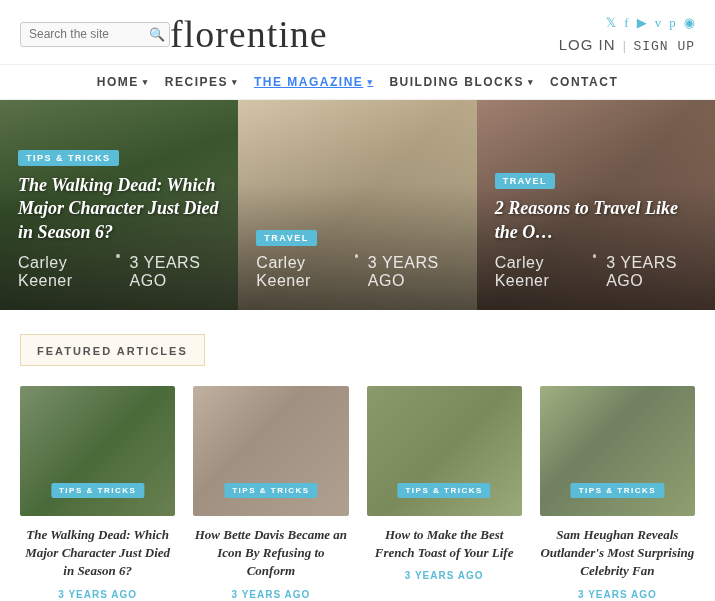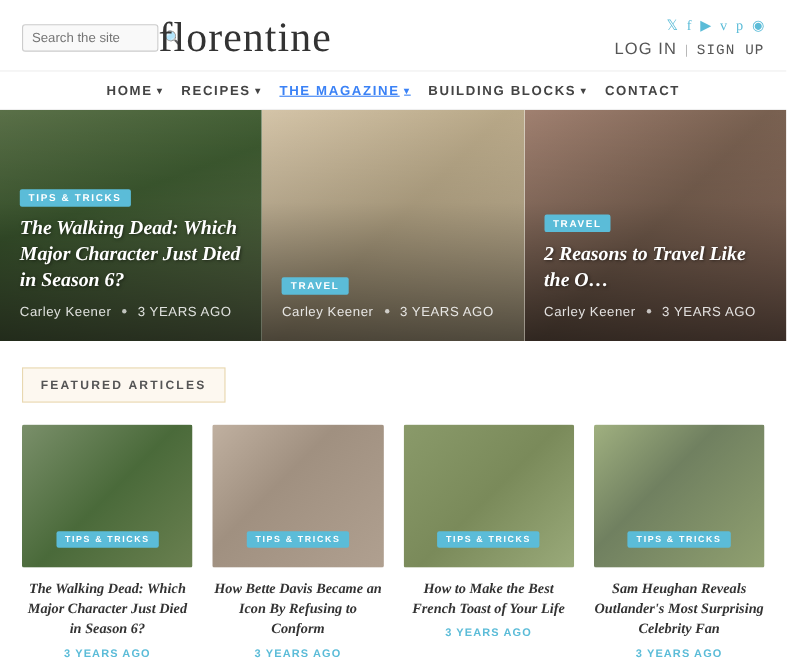--- a/index.html
+++ b/index.html
@@ -1,20 +1,20 @@
 <!DOCTYPE html>
 <html><head>
   <meta charset="utf-8">
   <style>
     * { box-sizing: border-box; margin: 0; padding: 0; }
     body { font-family: Georgia, 'Times New Roman', serif; background: #fff; width: 715px; overflow-x: hidden; }
 
     
     .header { display: flex; align-items: center; justify-content: space-between; padding: 12px 20px 8px; border-bottom: 1px solid #eee; }
-    .search-box { display: flex; align-items: center; border: 1px solid #ccc; border-radius: 3px; padding: 4px 8px; background: #f9f9f9; width: 124px; }
+    .search-box { display: flex; align-items: center; border: 1px solid #ccc; border-radius: 3px; padding: 4px 8px; background: #f9f9f9; width: 150px; }
     .search-box input { border: none; background: transparent; font-size: 12px; color: #999; outline: none; width: 120px; }
     .search-icon-btn { background: none; border: none; cursor: pointer; color: #999; font-size: 13px; }
     .logo { font-family: 'Brush Script MT', cursive; font-size: 38px; color: #333; letter-spacing: 1px; text-align: left; flex: 1; }
     .header-right { display: flex; flex-direction: column; align-items: flex-end; gap: 5px; }
     .social-icons { display: flex; gap: 8px; }
     .social-icon { color: #5bbcd8; font-size: 13px; text-decoration: none; }
     .auth-links { font-size: 12px; color: #555; letter-spacing: 0.5px; }
     .auth-links span { color: #999; margin: 0 4px; }
 
     
@@ -22,21 +22,21 @@
     .nav-item { font-size: 12px; letter-spacing: 1.5px; text-transform: uppercase; color: #444; cursor: pointer; display: flex; align-items: center; gap: 4px; text-decoration: none; font-family: Arial, sans-serif; font-weight: 600; }
     .nav-item.active { color: #3b82f6; text-decoration: underline; }
     .nav-item .arrow { font-size: 9px; }
 
     
     .hero { display: flex; height: 210px; overflow: hidden; position: relative; }
     .slide { flex: 1; position: relative; overflow: hidden; }
     .slide-content { position: absolute; bottom: 0; left: 0; right: 0; padding: 12px 18px 20px; color: #fff; }
     .slide-tag { display: inline-block; background: #5bbcd8; color: #fff; font-size: 9px; letter-spacing: 1.5px; text-transform: uppercase; padding: 3px 8px; border-radius: 2px; margin-bottom: 8px; font-family: Arial, sans-serif; font-weight: 700; }
     .slide-title { font-size: 18px; font-style: italic; font-weight: bold; color: #fff; line-height: 1.3; margin-bottom: 10px; text-shadow: 1px 1px 3px rgba(0,0,0,0.5); }
-    .slide-meta { font-size: 12px; color: rgba(255,255,255,0.85); letter-spacing: 0.5px; font-family: Arial, sans-serif; display: flex; gap: 10px; align-items: center; }
+    .slide-meta { font-size: 16px; color: rgba(255,255,255,0.85); letter-spacing: 0.5px; font-family: Arial, sans-serif; display: flex; gap: 10px; }
     .slide-meta .dot { width: 4px; height: 4px; background: rgba(255,255,255,0.7); border-radius: 50%; display: inline-block; }
 
     
     .slide-img { position: absolute; top: 0; left: 0; width: 100%; height: 100%; }
     .slide1 .slide-img { background: linear-gradient(160deg, #5a7048 0%, #3d5a30 40%, #6b7c55 100%); }
     .slide2 .slide-img { background: linear-gradient(135deg, #d4c4a8 0%, #b8a888 50%, #c8b898 100%); }
     .slide3 .slide-img { background: linear-gradient(135deg, #a08070 0%, #786050 50%, #907060 100%); }
     .slide-overlay { position: absolute; top: 0; left: 0; width: 100%; height: 100%; background: linear-gradient(to top, rgba(0,0,0,0.6) 0%, rgba(0,0,0,0.1) 60%, transparent 100%); }
 
     

